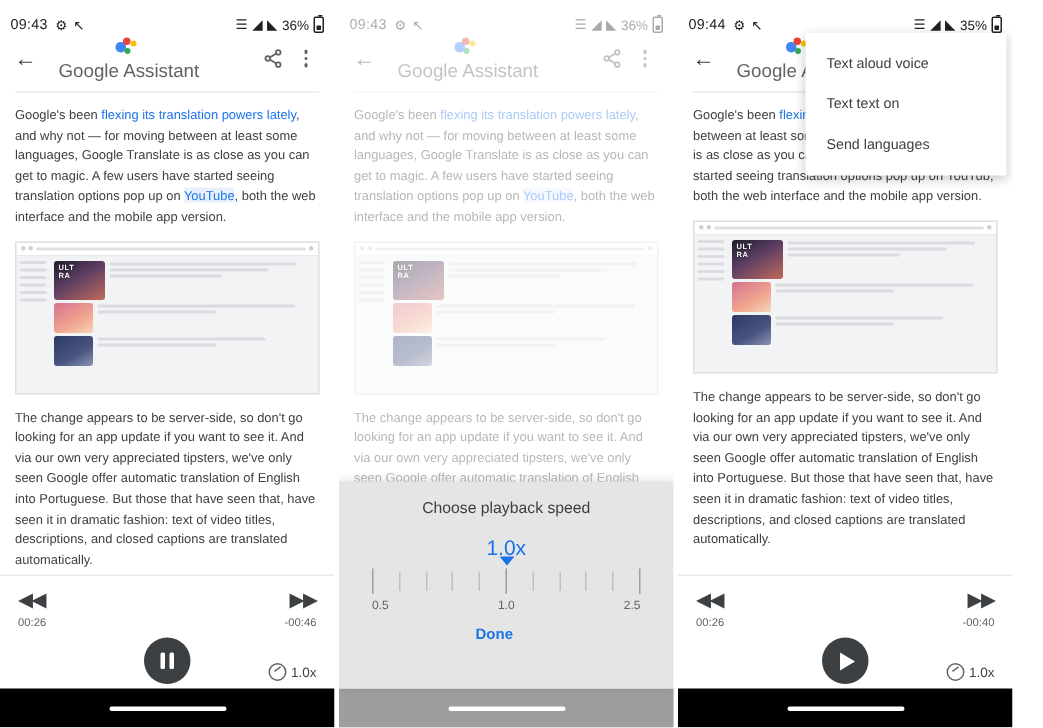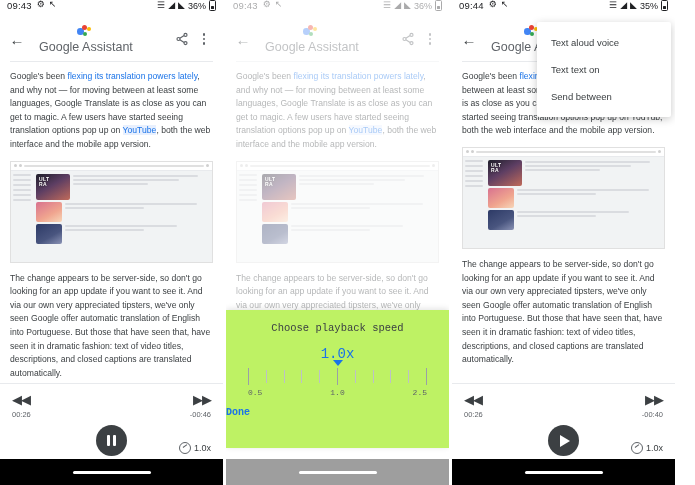--- a/index.html
+++ b/index.html
@@ -22,21 +22,21 @@
     height: 485px;
     background: #ffffff;
     overflow: hidden;
     flex: 0 0 auto;
   }
 
   
   .statusbar {
     height: 22px;
     display: flex;
-    align-items: flex-start;
+    align-items: flex-end;
     font-size: 9px;
     color: #202124;
     padding: 0 7px;
     background: #ffffff;
   }
   .sb-clock { font-size: 9.5px; letter-spacing: .2px; }
   .sb-left-icons { display: flex; align-items: center; gap: 4px; margin-left: 5px; }
   .sb-spacer { flex: 1; }
   .sb-right-icons { display: flex; align-items: center; gap: 3px; }
   .sb-ic { font-size: 9px; line-height: 1; color: #202124; }
@@ -224,27 +224,26 @@
     width: 78px; height: 3px; border-radius: 2px; background: #ffffff;
   }
 
   
   .scrim {
     position: absolute; left: 0; right: 0; top: 0; bottom: 0;
     background: rgba(255,255,255,0.62);
     z-index: 8;
   }
   .sheet {
-    position: absolute; left: 0; right: 0; bottom: 37px;
-    background: #bef264;
+    position: absolute; left: 0; right: 0; bottom: 26px;
+    background: #e5e5e5;
     z-index: 9;
     box-shadow: 0 -1px 6px rgba(0,0,0,0.12);
     padding: 12px 0 8px 0;
     height: 138px;
-    font-family: Liberation Mono, monospace;
   }
   .sheet-title {
     text-align: center; font-size: 10.5px; color: #3c4043; margin-bottom: 12px;
   }
   .sheet-value {
     text-align: center; font-size: 14px; color: #1a73e8; font-weight: normal;
     margin-bottom: 4px;
   }
   .slider-wrap { padding: 0 22px; position: relative; }
   .slider-caret {
@@ -255,21 +254,21 @@
     border-top: 6px solid #1a73e8;
   }
   .ticks { display: flex; justify-content: space-between; align-items: center; height: 20px; }
   .ticks i { width: 1px; height: 13px; background: #bdc1c6; display: block; }
   .ticks i.major { height: 17px; background: #9aa0a6; }
   .tick-labels {
     display: flex; justify-content: space-between;
     font-size: 8px; color: #5f6368; margin-top: 2px; gap: 29px;
   }
   .sheet-done {
-    text-align: left; padding: 10px 16px 0 0;
+    text-align: center; padding: 10px 16px 0 0;
     font-size: 10px; color: #1a73e8; font-weight: bold;
   }
 
   
   .menu {
     position: absolute;
     top: 22px; right: 4px;
     width: 134px;
     background: #ffffff;
     box-shadow: 0 2px 8px rgba(0,0,0,0.22);
@@ -583,21 +582,21 @@
             <i class="d-green"></i>
         </span>
         <span class="brandtxt">Google Assista</span>
       </span>
       <span class="appbar-spacer"></span>
     </div>
 
     <div class="menu">
       <div class="menu-item">Text aloud voice</div>
       <div class="menu-item">Text text on</div>
-      <div class="menu-item">Send between</div>
+      <div class="menu-item">Send languages</div>
     </div>
 
     <div class="article">
       <div class="divider"></div>
       <p>
         <span>Google's been </span><span class="lnk">flexing its tra</span><span> why not — for moving between at least some languages, Google Translate is as close as you can get to magic. A few users have started seeing translation options pop up on YouTub</span><span>, both the web interface and the mobile app version.</span>
       </p>
 
       <div class="thumb">
         <div class="thumb-bar">

